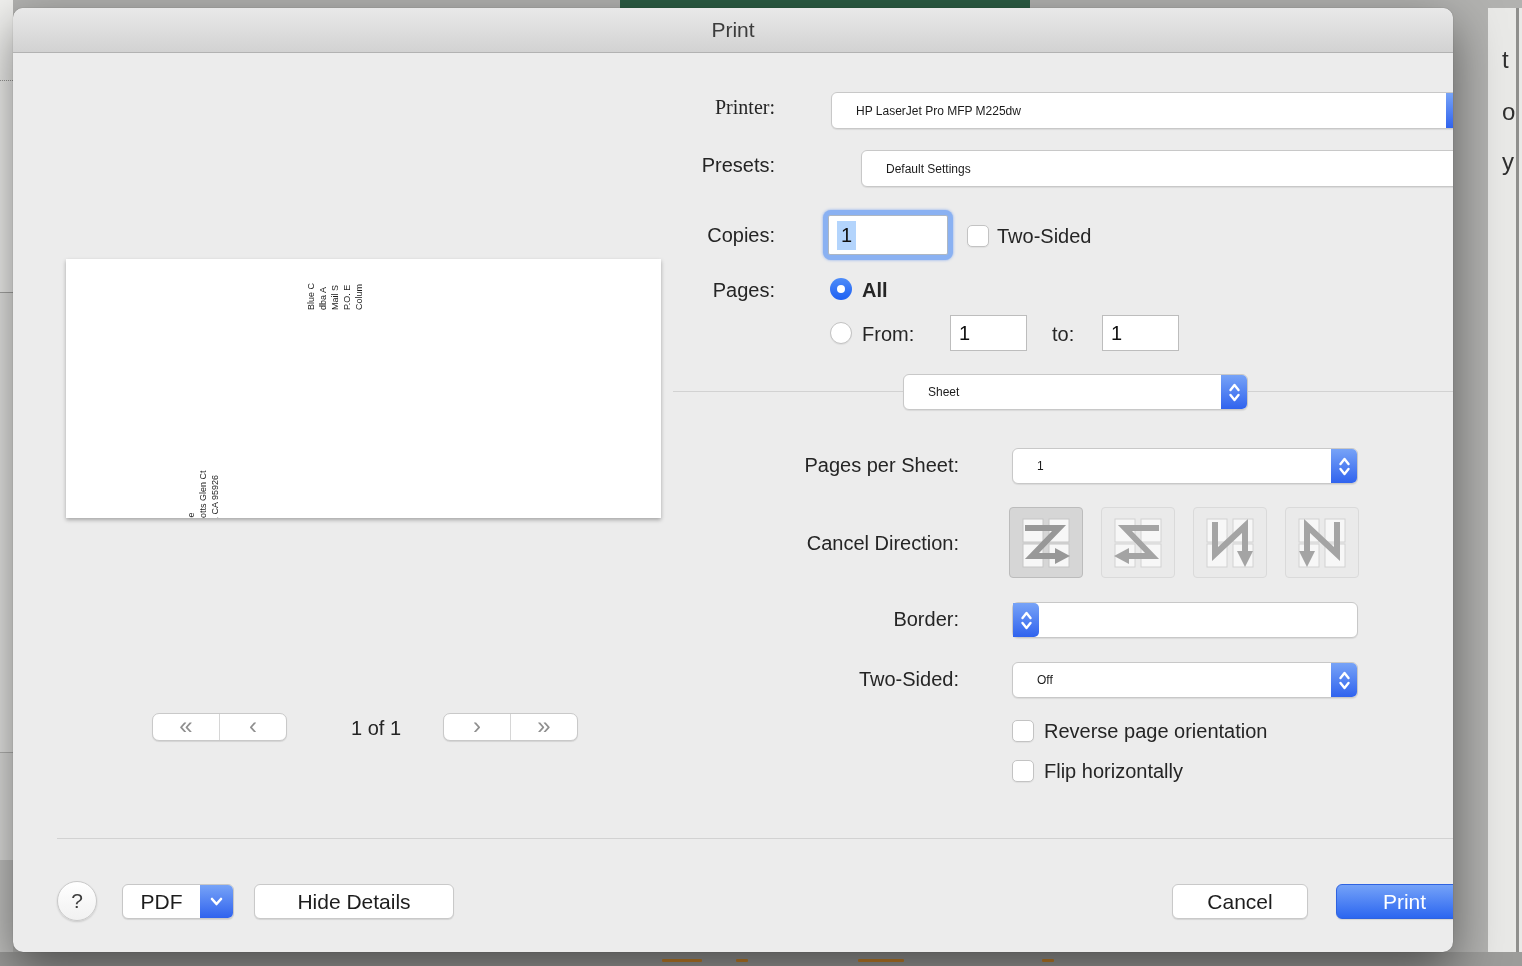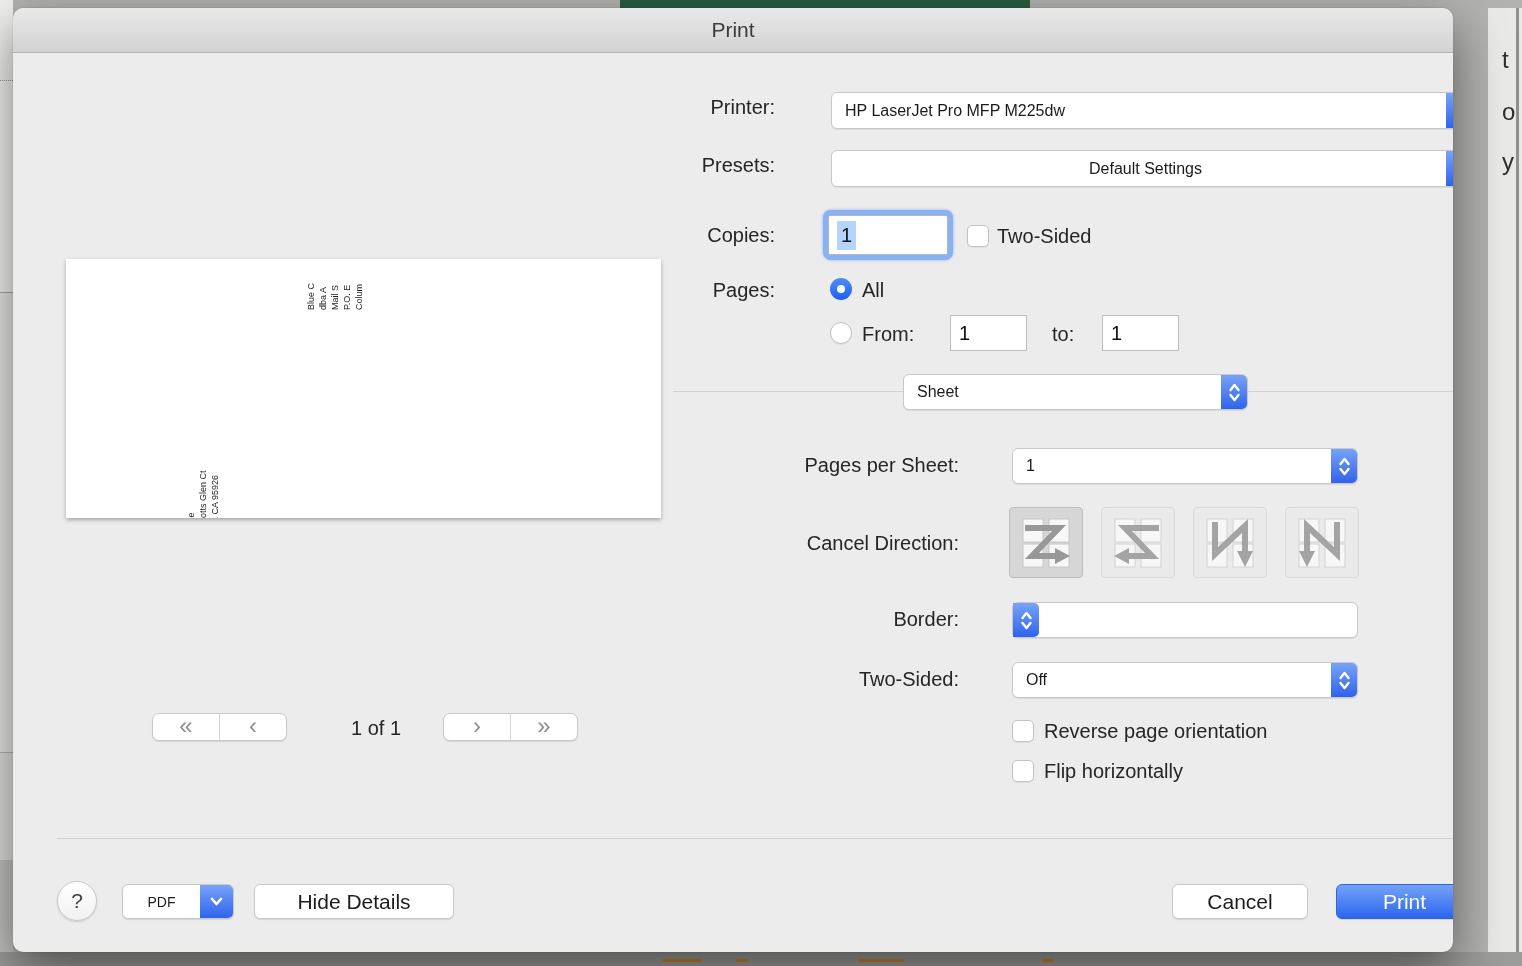--- a/index.html
+++ b/index.html
@@ -45,21 +45,21 @@
 
   .lbl{font-size:20px;color:#252525;white-space:nowrap;}
   .r-lbl{text-align:right;}
 
   
   .select{
     background:#fff;border:1px solid #c8c8c8;border-radius:6px;
     box-shadow:0 1px 1px rgba(0,0,0,.08);
     display:flex;align-items:center;box-sizing:border-box;
   }
-  .select .val{flex:1;font-size:16px;color:#1b1b1b;padding-left:13px;white-space:nowrap;overflow:hidden;}
+  .select .val{flex:1;font-size:12px;color:#1b1b1b;padding-left:24px;white-space:nowrap;overflow:hidden;}
   .stepper{
     width:26px;align-self:stretch;border-radius:0 5px 5px 0;
     background:linear-gradient(#77a3f7,#3063ee);
     display:flex;flex-direction:column;align-items:center;justify-content:center;gap:1px;
   }
   .stepper svg{display:block;}
 
   
   .tinput{
     background:#fff;border:1px solid #bdbdbd;box-sizing:border-box;
@@ -125,21 +125,21 @@
   }
   #help-btn{
     width:38px;height:38px;border-radius:50%;background:linear-gradient(#fff,#f1f1f1);
     border:1px solid #c9c9c9;box-shadow:0 1px 2px rgba(0,0,0,.15);
     display:flex;align-items:center;justify-content:center;font-size:21px;color:#3e3e3e;
   }
   #pdf-btn{
     width:112px;height:35px;background:#fff;border:1px solid #c7c7c7;border-radius:6px;
     display:flex;box-sizing:border-box;overflow:hidden;box-shadow:0 1px 1px rgba(0,0,0,.1);
   }
-  #pdf-btn .pdf-txt{flex:1;display:flex;align-items:center;justify-content:center;font-size:14px;color:#1d1d1d;}
+  #pdf-btn .pdf-txt{flex:1;display:flex;align-items:center;justify-content:center;font-size:21px;color:#1d1d1d;}
   #pdf-btn .pdf-chev{width:33px;background:linear-gradient(#77a3f7,#3063ee);display:flex;align-items:center;justify-content:center;}
 </style>
 </head>
 <body>
 
 <div class="abs" id="bg-left">
   <div class="abs seg1"></div>
     <div class="abs dotline"></div>
     <div class="abs seg2"></div>
   <div class="abs line1"></div>
@@ -161,35 +161,35 @@
   <div class="orange-dash" style="left:858px;width:46px;"></div>
   <div class="orange-dash" style="left:1042px;width:12px;"></div>
 </div>
 
 <div class="abs" id="dialog">
 
   <div class="abs" id="titlebar">
     <div class="abs" id="title">Print</div>
   </div>
 
-  <div class="abs lbl r-lbl" style="right:678px;top:88px;">Printer:</div>
+  <div class="abs lbl r-lbl" style="right:678px;top:88px;font-family:Liberation Serif, serif;">Printer:</div>
   <div class="abs select" style="left:818px;top:84px;width:642px;height:37px;">
     <div class="val">HP LaserJet Pro MFP M225dw</div>
     <div class="stepper">
       <svg width="13" height="9" viewBox="0 0 13 9">
           <polyline points="2.5,7 6.5,2 10.5,7" fill="none" stroke="#fff" stroke-width="2.4" stroke-linecap="round" stroke-linejoin="round"></polyline>
         </svg>
       <svg width="13" height="9" viewBox="0 0 13 9">
           <polyline points="2.5,2 6.5,7 10.5,2" fill="none" stroke="#fff" stroke-width="2.4" stroke-linecap="round" stroke-linejoin="round"></polyline>
         </svg>
     </div>
   </div>
 
   <div class="abs lbl r-lbl" style="right:678px;top:146px;">Presets:</div>
-  <div class="abs select" style="left:818px;top:142px;width:642px;height:37px;text-align:center;">
+  <div class="abs select" style="left:848px;top:142px;width:642px;height:37px;">
     <div class="val">Default Settings</div>
     <div class="stepper">
       <svg width="13" height="9" viewBox="0 0 13 9">
           <polyline points="2.5,7 6.5,2 10.5,7" fill="none" stroke="#fff" stroke-width="2.4" stroke-linecap="round" stroke-linejoin="round"></polyline>
         </svg>
       <svg width="13" height="9" viewBox="0 0 13 9">
           <polyline points="2.5,2 6.5,7 10.5,2" fill="none" stroke="#fff" stroke-width="2.4" stroke-linecap="round" stroke-linejoin="round"></polyline>
         </svg>
     </div>
   </div>
@@ -200,21 +200,21 @@
       <span class="sel">1</span>
     </div>
   </div>
   <div class="abs checkbox" style="left:954px;top:217px;"></div>
   <div class="abs lbl" style="left:984px;top:217px;">Two-Sided</div>
 
   <div class="abs lbl r-lbl" style="right:678px;top:271px;">Pages:</div>
   <div class="abs radio on" style="left:817px;top:270px;">
       <div class="dot"></div>
     </div>
-  <div class="abs lbl" style="left:849px;top:271px;">All</div>
+  <div class="abs lbl" style="left:849px;top:271px;font-weight:bold;">All</div>
 
   <div class="abs radio off" style="left:817px;top:314px;"></div>
   <div class="abs lbl" style="left:849px;top:315px;">From:</div>
   <div class="abs tinput" style="left:937px;top:307px;width:77px;height:36px;">
     <span>1</span>
   </div>
   <div class="abs lbl" style="left:1039px;top:315px;">to:</div>
   <div class="abs tinput" style="left:1089px;top:307px;width:77px;height:36px;">
     <span>1</span>
   </div>

